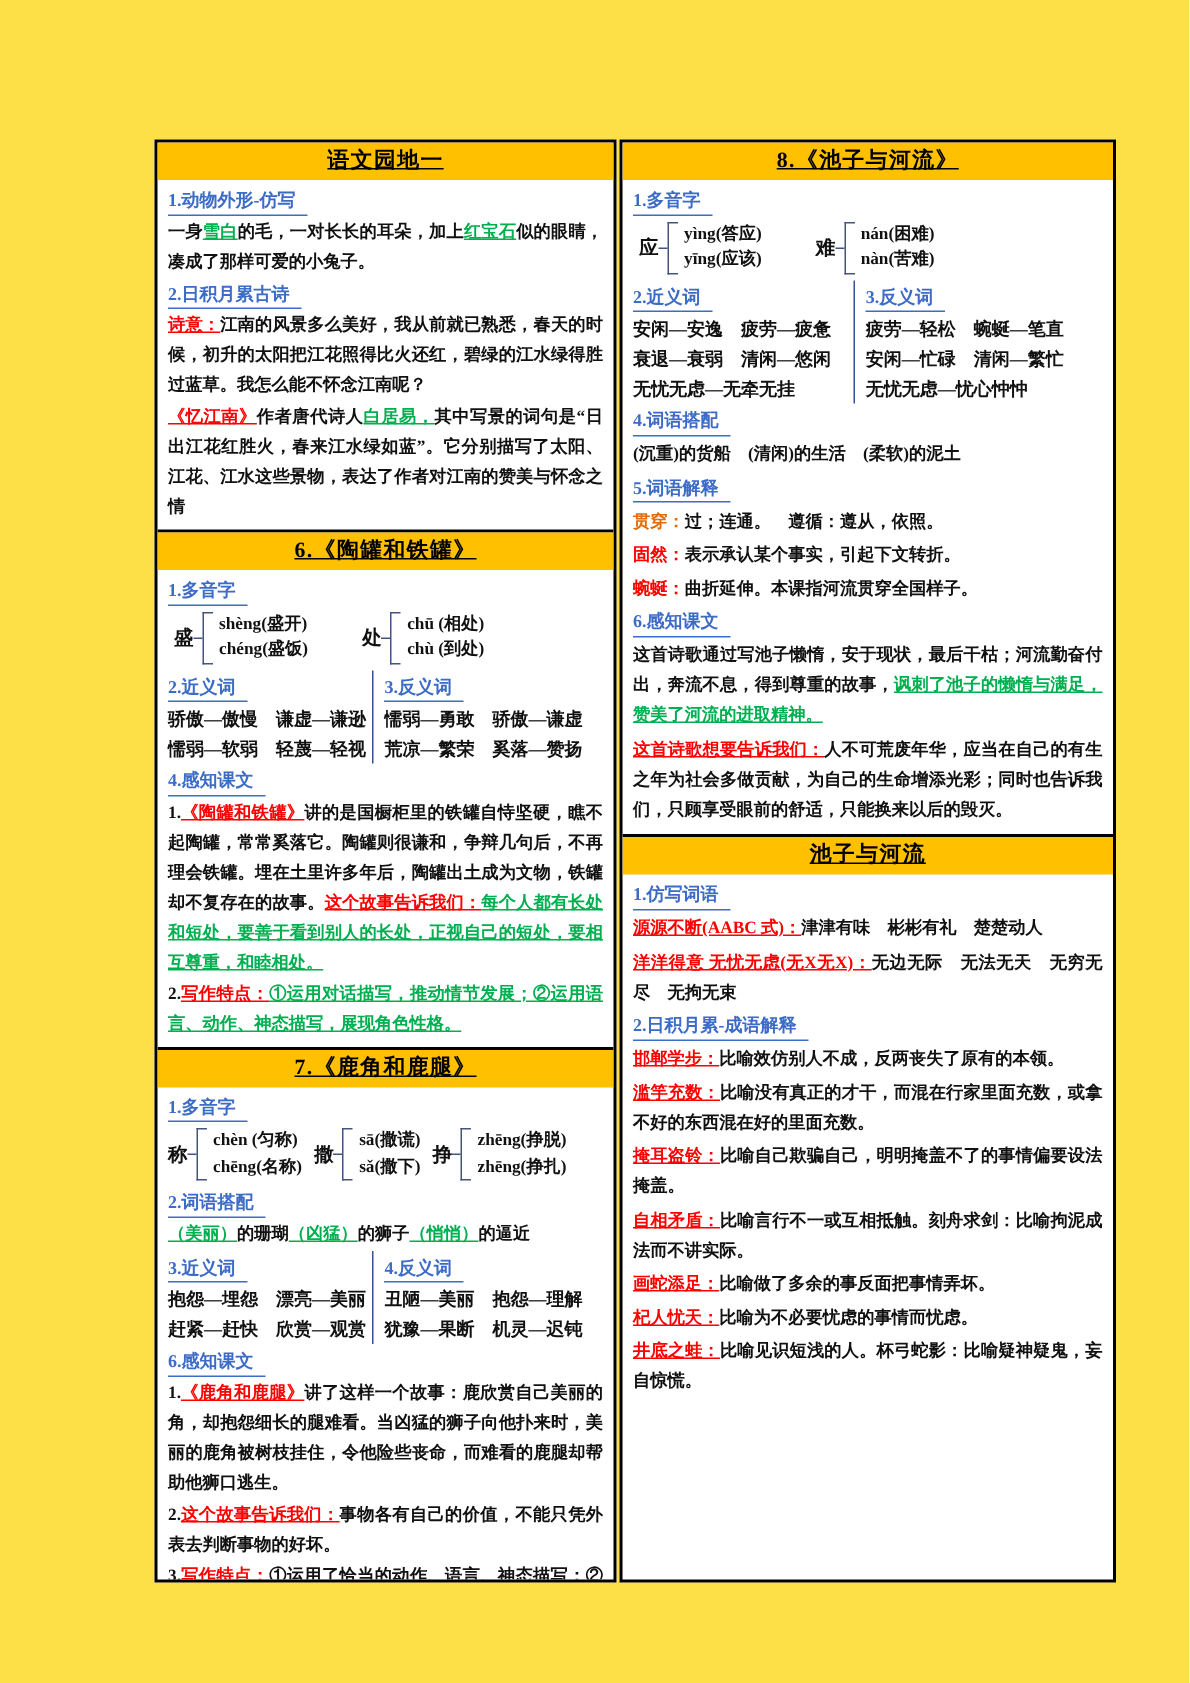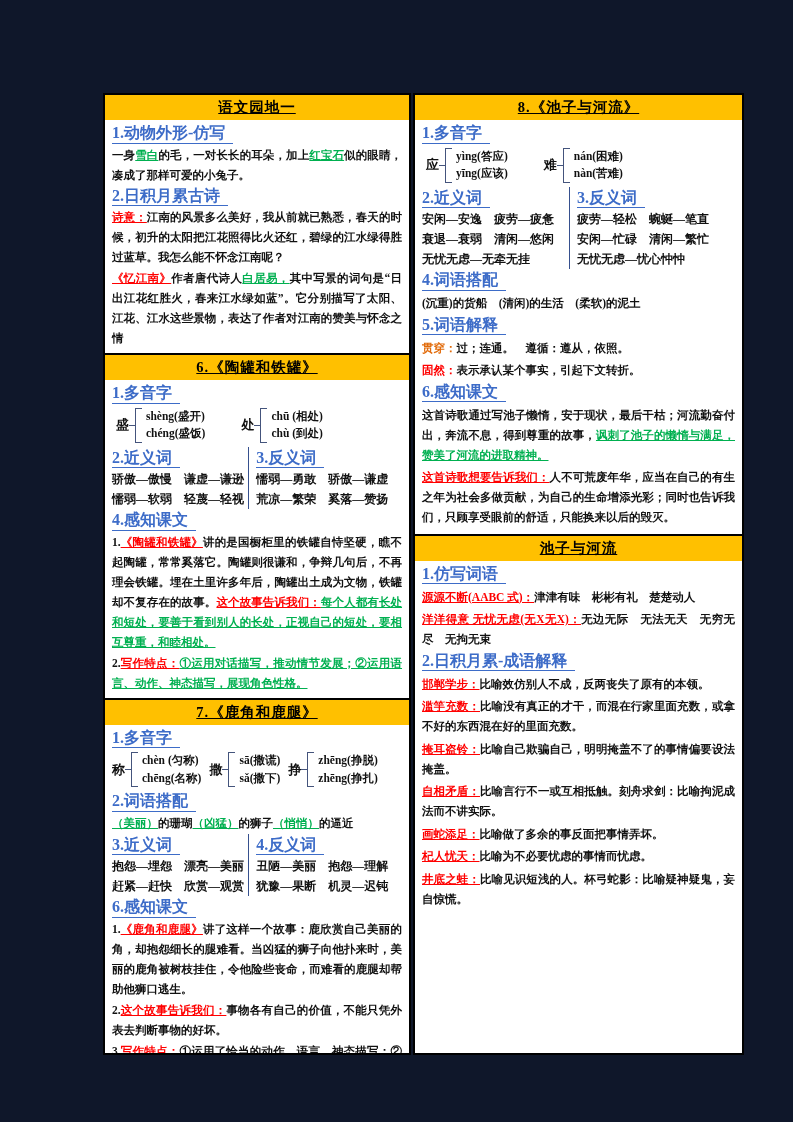--- a/index.html
+++ b/index.html
@@ -1,29 +1,29 @@
 <!DOCTYPE html>
 <html style="--header_bg: #FFC000; --heading_blue: #3D6CC8; --emphasis_red: #FF0000; --highlight_green: #00B050; --term_orange: #E26B0A; --border: #000000;"><head>
 <meta charset="utf-8">
 <style>
   html,body{margin:0;padding:0;background:#fff;}
-  .page{position:relative;width:793px;height:1122px;background:#0f172a;overflow:hidden;
+  .page{position:relative;width:793px;height:1122px;background:#fde047;overflow:hidden;
         font-family:"Liberation Serif","DejaVu Serif",serif;font-weight:700;color:#111;}
   .col{position:absolute;top:93px;border:2px solid #000;background:#fff;height:962px;
        overflow:hidden;box-sizing:border-box;}
   .col-left{left:103px;width:308px;}
   .col-right{left:413px;width:331px;}
   .block{border-top:2.5px solid #000;}
   .col .block:first-child{border-top:none;}
   .band{background:var(--header_bg,#FFC000);text-align:center;height:25px;line-height:25px;
         font-size:14.5px;color:#000;}
   .band-t{text-decoration:underline;letter-spacing:1px;}
   .content{padding:2px 7px 4px 7px;}
   .h-blue{color:var(--heading_blue,#3D6CC8);display:table;border-bottom:1.5px solid currentColor;
-          font-size:16px;line-height:18.5px;padding-right:8px;margin:2px 0 1px 0;}
+          font-size:12px;line-height:18.5px;padding-right:8px;margin:2px 0 1px 0;}
   .para{margin:1px 0;text-align:justify;font-size:11.5px;line-height:20px;}
   .col-right .para{margin:2.5px 0;}
   .entry{margin:3.5px 0;}
   .pline{font-size:12px;line-height:20px;white-space:nowrap;}
   .pair{display:flex;margin:1px 0;}
   .pair-l{flex:0 0 47%;}
   .pair-r{flex:1;border-left:1.5px solid #36508e;padding-left:7px;}
   .pyrow{display:flex;gap:36px;align-items:center;padding:3px 0 3px 4px;}
   .pyrow.tight{gap:8px;padding-left:0;}
   .pyg{display:flex;align-items:center;white-space:nowrap;font-size:11.5px;}
@@ -198,20 +198,21 @@
             <div class="pline">疲劳—轻松　蜿蜒—笔直</div>
             <div class="pline">安闲—忙碌　清闲—繁忙</div>
             <div class="pline">无忧无虑—忧心忡忡</div>
           </div>
         </div>
         <div class="h-blue">4.词语搭配</div>
         <p class="para"><span>(沉重)的货船　(清闲)的生活　(柔软)的泥土</span></p>
         <div class="h-blue">5.词语解释</div>
         <p class="para entry"><span class="orange">贯穿：</span><span>过；连通。　</span><span>遵循：</span><span>遵从，依照。</span></p>
         <p class="para entry"><span class="red">固然：</span><span>表示承认某个事实，引起下文转折。</span></p>
+        <p class="para entry"><span class="red">蜿蜒：</span><span>曲折延伸。本课指河流贯穿全国样子。</span></p>
         <div class="h-blue">6.感知课文</div>
         <p class="para"><span>这首诗歌通过写池子懒惰，安于现状，最后干枯；河流勤奋付出，奔流不息，得到尊重的故事，</span><span class="green-u">讽刺了池子的懒惰与满足，赞美了河流的进取精神。</span></p>
         <p class="para"><span class="red-u">这首诗歌想要告诉我们：</span><span>人不可荒废年华，应当在自己的有生之年为社会多做贡献，为自己的生命增添光彩；同时也告诉我们，只顾享受眼前的舒适，只能换来以后的毁灭。</span></p>
       </div>
     </section>
 
     <section class="block">
       <div class="band">
         <span class="band-t">池子与河流</span>
       </div>

